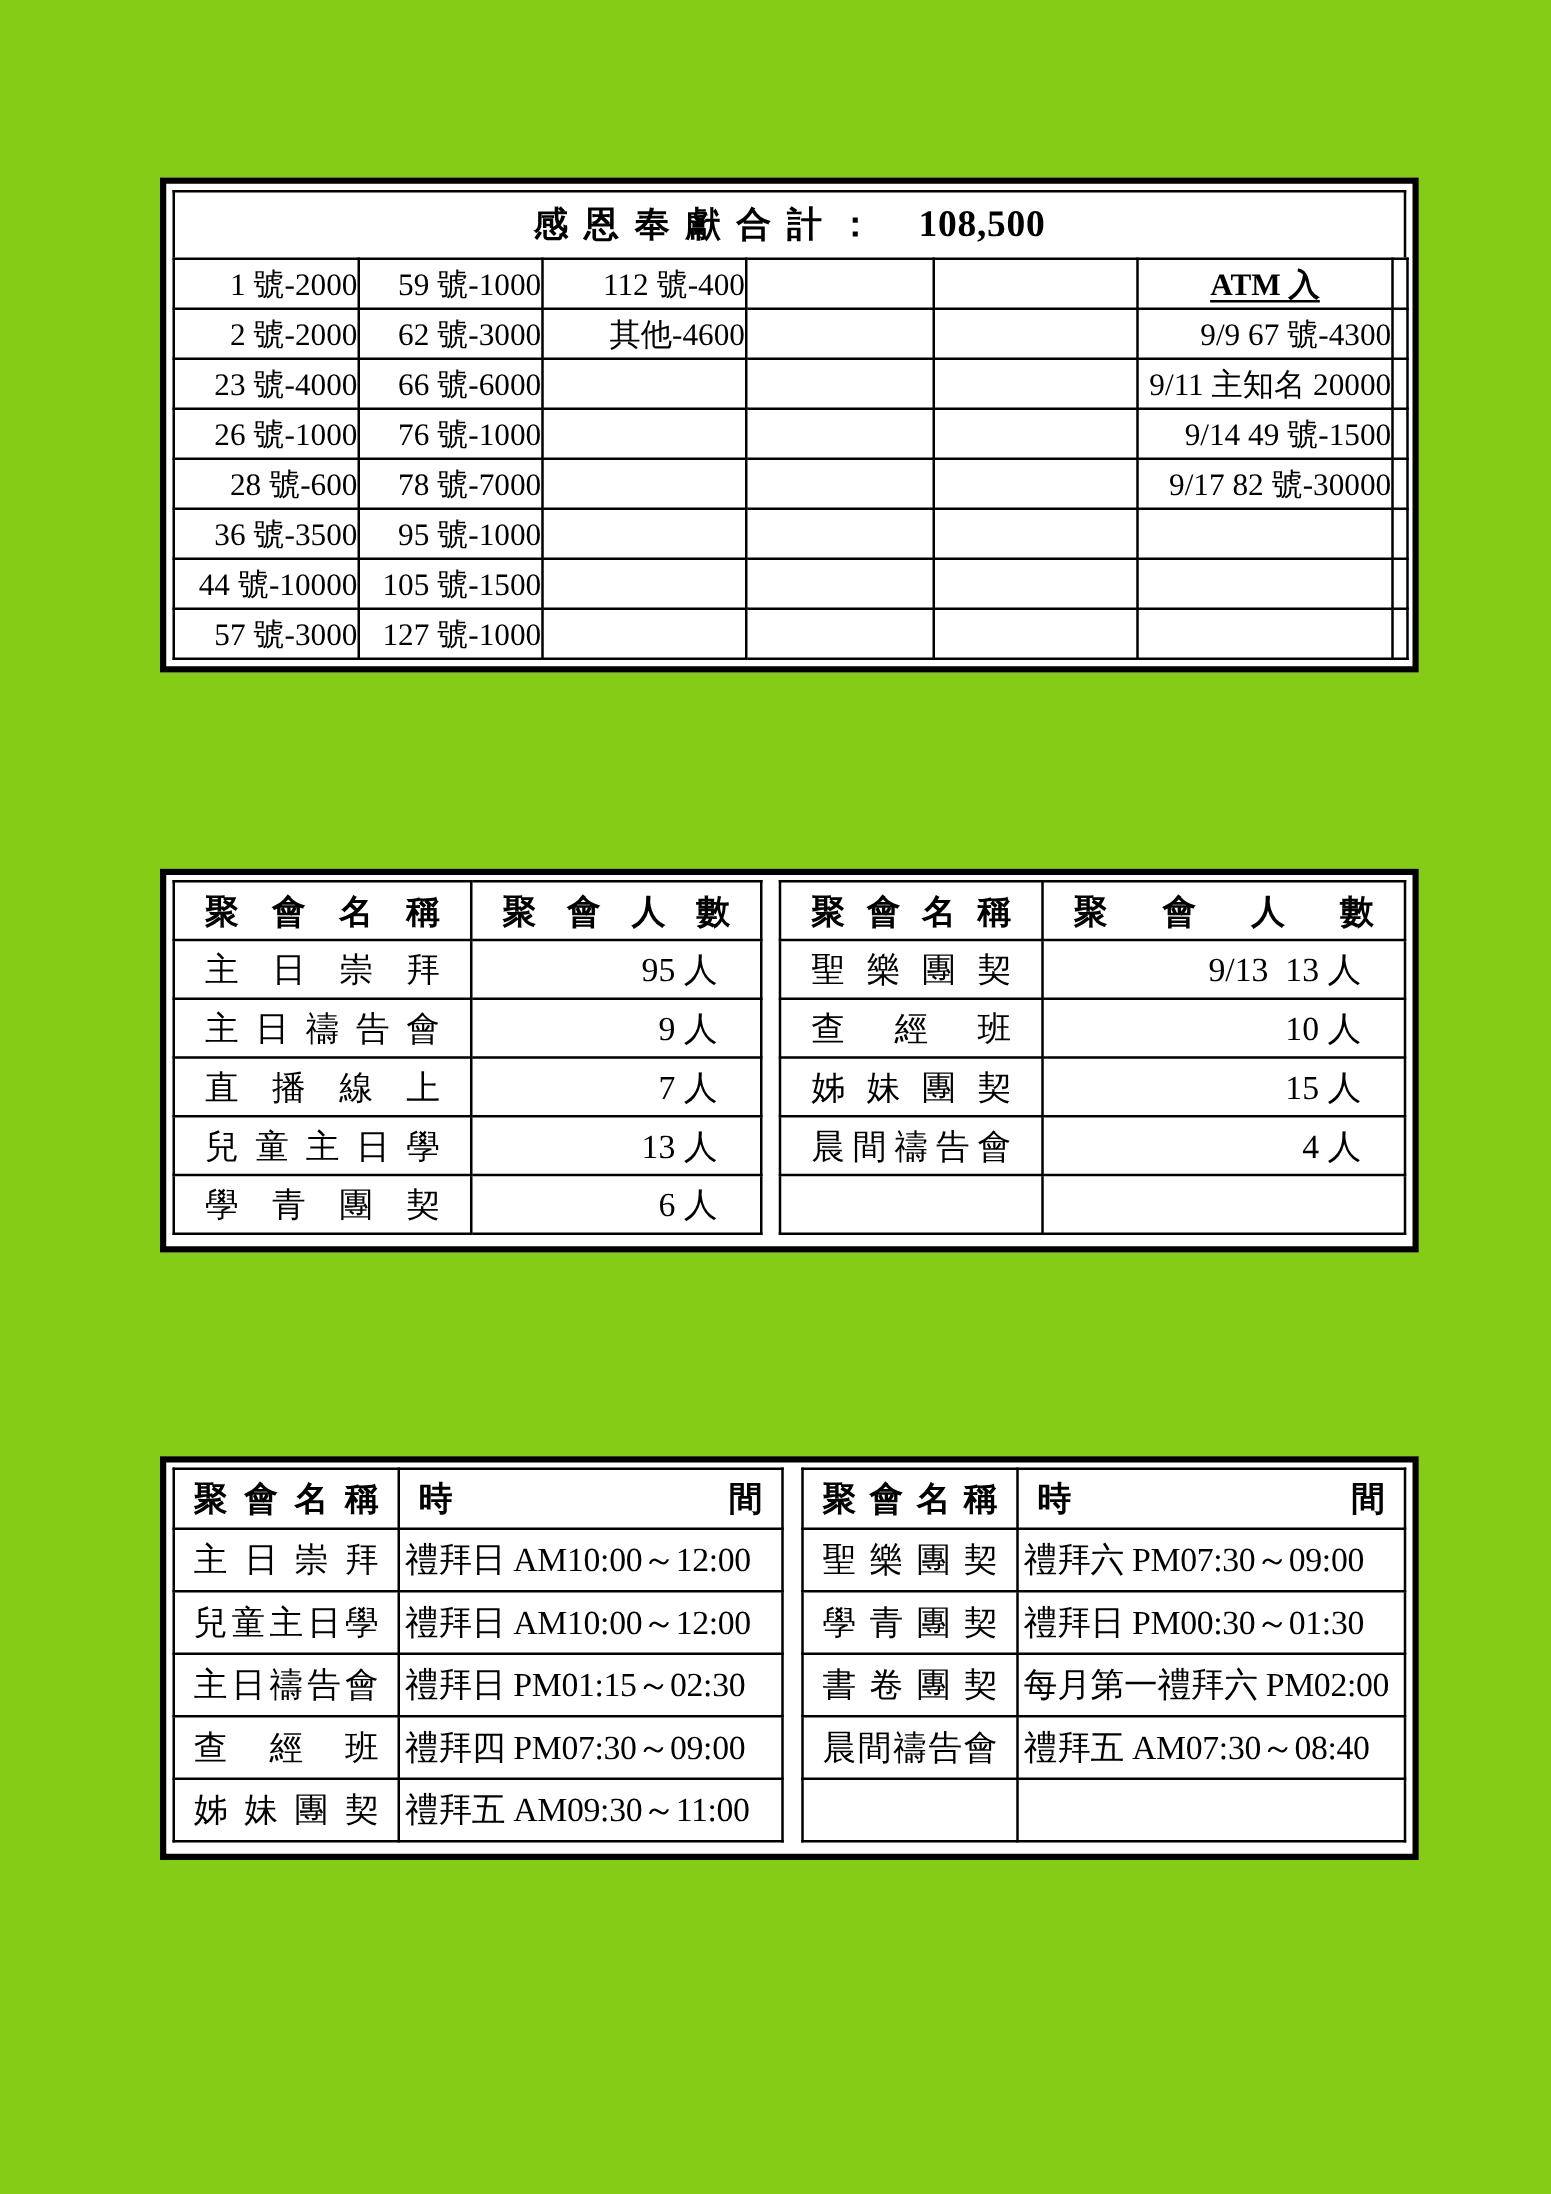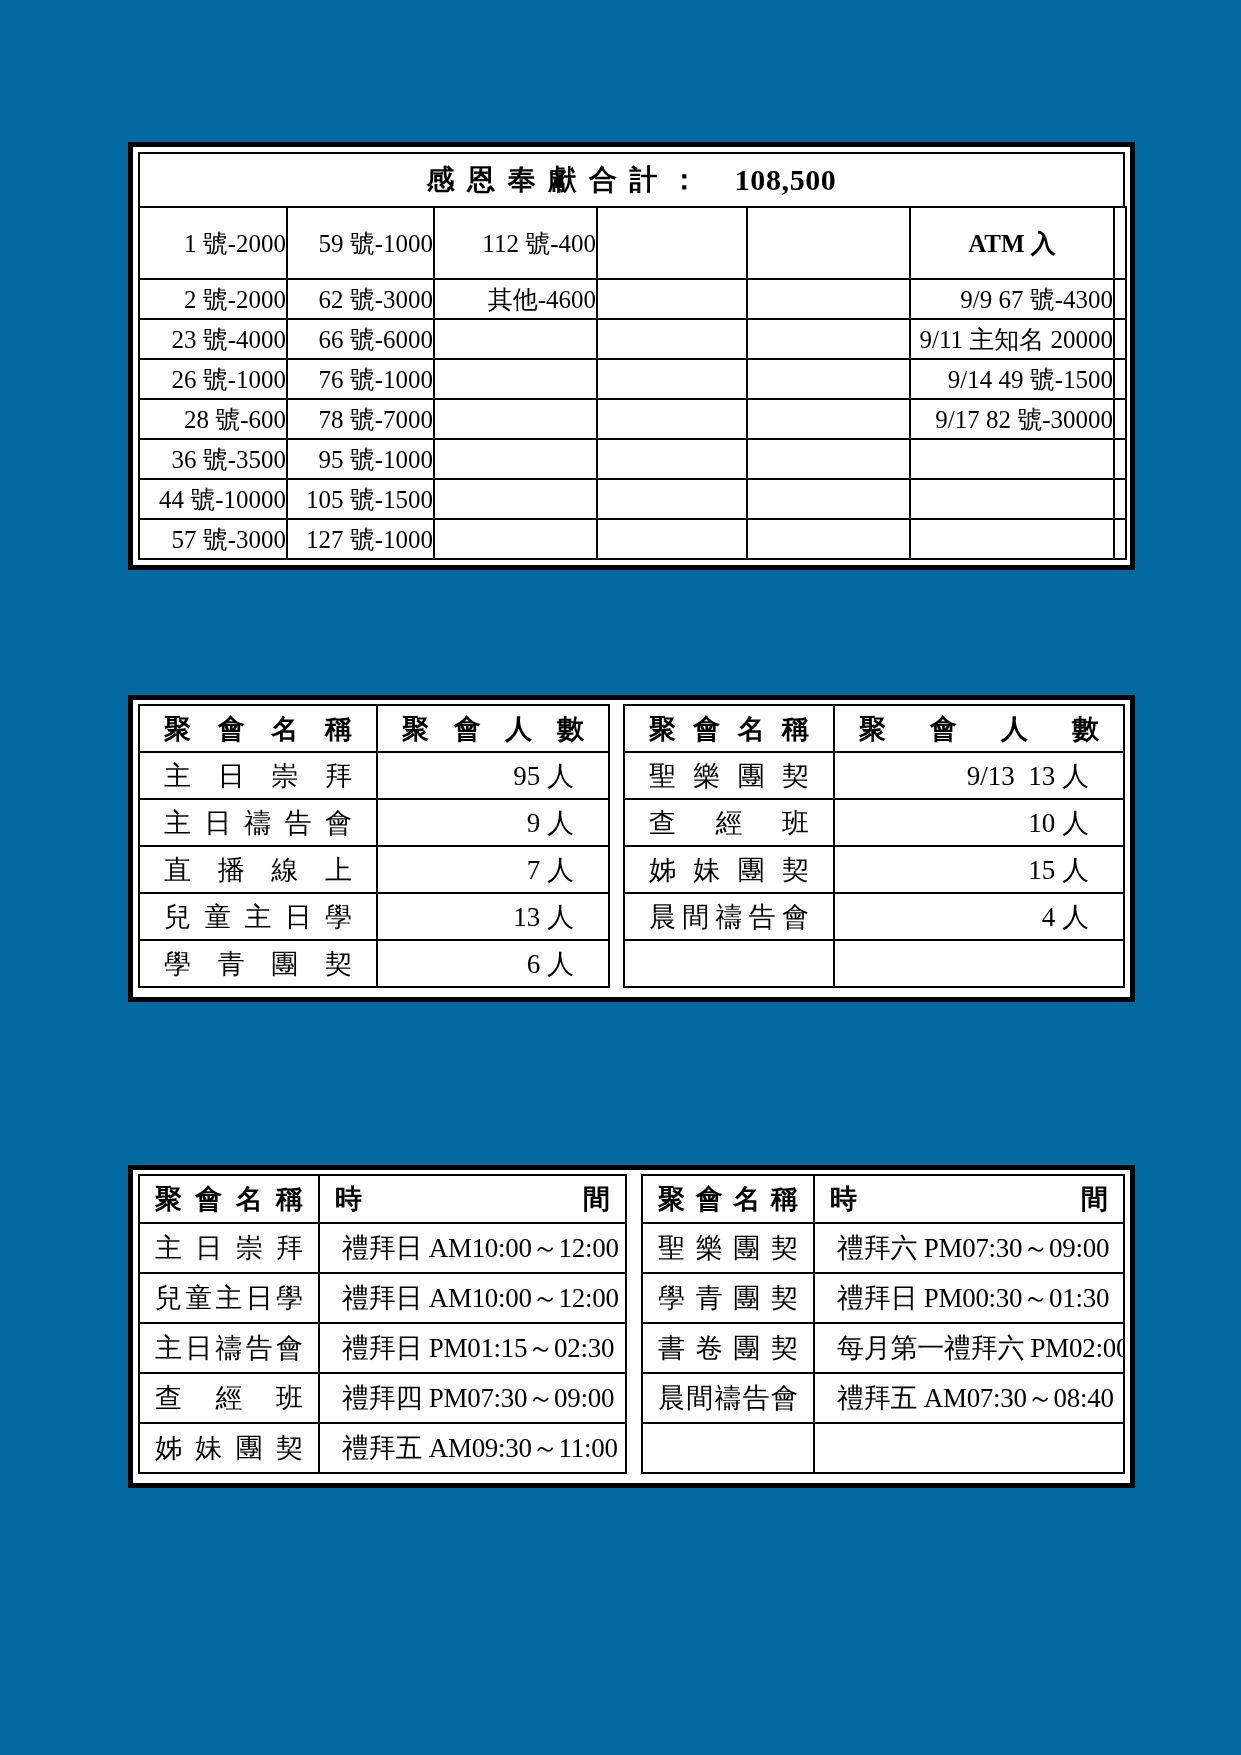--- a/index.html
+++ b/index.html
@@ -1,17 +1,17 @@
 <!DOCTYPE html>
 <html><head>
 <meta charset="utf-8">
 <style>
   html,body { margin:0; padding:0; background:#ffffff; }
   .page {
-    position:relative; width:1241px; height:1755px; background:#0369a1;
+    position:relative; width:1241px; height:1755px; background:#84cc16;
     font-family:"Liberation Serif","DejaVu Serif",serif; color:#000;
   }
   .outer {
     position:absolute; left:128px; width:1007px; box-sizing:border-box;
     border:5px solid #000; padding:5px; background:#fff;
   }
   
   #offering { top:142px; }
   .t1-title {
     box-sizing:border-box; border:2px solid #000; border-bottom:none;
@@ -20,38 +20,38 @@
   }
   .t1-title .lab { font-size:28px; letter-spacing:0.45em; }
   .t1-title .amt { font-size:30px; letter-spacing:0.02em; margin-left:24px; }
   table.grid { border-collapse:collapse; table-layout:fixed; width:100%; }
   table.grid td {
     border:2px solid #000; height:38px; font-size:25px;
     padding:0 0 0 7px; white-space:pre; overflow:hidden; vertical-align:middle;text-align:right;
   }
   table.grid td.narrow { padding:0; }
   table.grid td.atm-head {
-    text-align:center; font-weight:bold; 
-    text-underline-offset:4px; padding:16px;
+    text-align:center; font-weight:bold; text-decoration:underline;
+    text-underline-offset:4px; padding:0;
   }
   
   .pairbox { display:flex; justify-content:space-between; align-items:flex-start; }
   #attendance { top:695px; padding:4px 5px 9px 5px; }
   #schedule   { top:1165px; padding:4px 5px 9px 5px; }
   table.pair { border-collapse:collapse; table-layout:fixed; }
   table.pair th, table.pair td {
     border:2px solid #000; vertical-align:middle; font-size:27px;
     overflow:hidden;
   }
   table.pair th { font-weight:bold; }
   .dist { text-align:justify; text-align-last:justify; text-justify:inter-character; padding:0 24px;margin-top:24px; }
   #schedule .dist { padding:0 15px; }
   .dist.timehead { padding:0 20px 0 14px; }
   .num  { text-align:right; padding-right:34px; white-space:pre; font-size:26px; }
-  .time { text-align:left; padding-left:22px; white-space:pre; font-size:26px; letter-spacing:-0.01em; }
+  .time { text-align:left; padding-left:4px; white-space:pre; font-size:26px; letter-spacing:-0.01em; }
   #attendance tr { height:47px; }
   #schedule tr { height:48px; }
   #schedule tr.datarow { height:50px; }
 </style>
 </head>
 <body>
 
 <div class="page">
 
   <div class="outer" id="offering">

